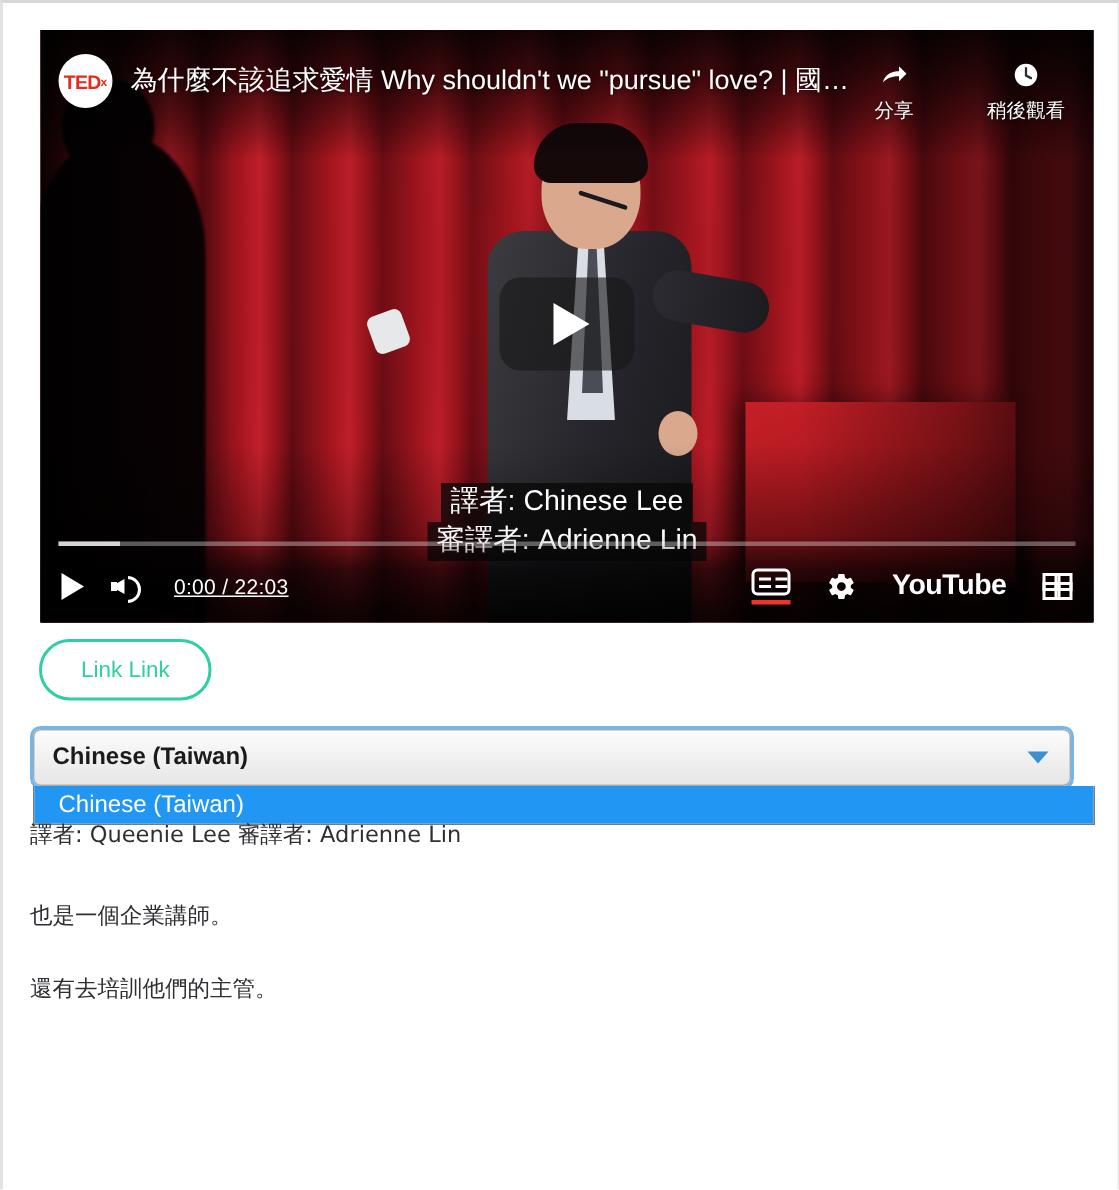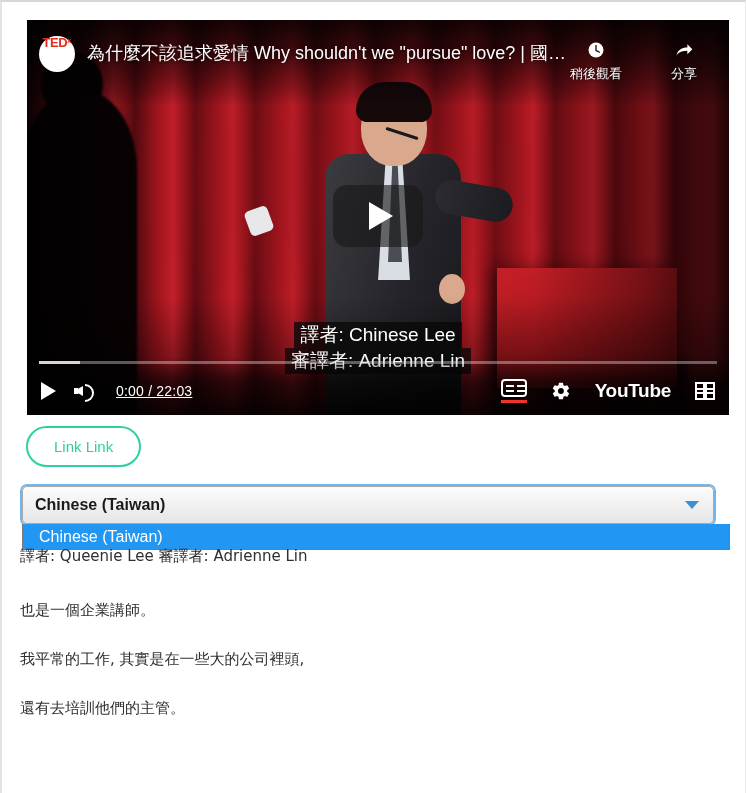--- a/index.html
+++ b/index.html
@@ -173,21 +173,21 @@
     display: flex;
     align-items: flex-start;
     padding: 12px 14px 0 12px;
     box-sizing: border-box;
   }
   .ted-avatar {
     width: 36px; height: 36px;
     border-radius: 50%;
     background: #ffffff;
     display: flex;
-    align-items: flex-start;
+    align-items: center;
     justify-content: center;
     flex: 0 0 auto;
     margin-top: 4px;
   }
   .ted-avatar .ted-text {
     color: #e62b1e;
     font-weight: bold;
     font-size: 13px;
     letter-spacing: -0.5px;
     line-height: 1;
@@ -529,34 +529,34 @@
 
     <div class="player-header">
       <div class="ted-avatar">
         <span class="ted-text">TED</span>
           <span class="ted-x">x</span>
       </div>
       <div class="video-title">為什麼不該追求愛情 Why shouldn't we "pursue" love? | 國…</div>
       <div class="header-actions">
         <div class="hdr-action">
           <span class="glyph">
+            <svg width="22" height="20" viewBox="0 0 24 24" aria-hidden="true">
+              <path d="M3 18c2-7 8-9 13-9V5l6 6-6 6v-4c-5 0-9 1-13 5z" fill="#ffffff"></path>
+            </svg>
+          </span>
+          <span class="lbl">分享</span>
+        </div>
+        <div class="hdr-action">
+          <span class="glyph">
             <svg width="20" height="20" viewBox="0 0 24 24" aria-hidden="true">
               <circle cx="12" cy="12" r="9" fill="#ffffff"></circle>
               <path d="M12 6.5v6l4 2" stroke="#2b2b2b" stroke-width="1.8" fill="none" stroke-linecap="round"></path>
             </svg>
           </span>
           <span class="lbl">稍後觀看</span>
-        </div>
-        <div class="hdr-action">
-          <span class="glyph">
-            <svg width="22" height="20" viewBox="0 0 24 24" aria-hidden="true">
-              <path d="M3 18c2-7 8-9 13-9V5l6 6-6 6v-4c-5 0-9 1-13 5z" fill="#ffffff"></path>
-            </svg>
-          </span>
-          <span class="lbl">分享</span>
         </div>
       </div>
     </div>
 
     <div class="big-play">
       <div class="tri"></div>
     </div>
 
     <div class="captions">
       <div><span class="caption-line">譯者: Chinese Lee</span></div>
@@ -617,17 +617,16 @@
       <span class="select-arrow"></span>
     </div>
     <div class="select-list">
       <div class="select-option">Chinese (Taiwan)</div>
     </div>
   </div>
 
   <div class="transcript">
     <p class="credits">譯者: Queenie Lee 審譯者: Adrienne Lin</p>
     <p>也是一個企業講師。</p>
-    <p>我平常的工作, 其實是在一些大的公司裡頭,</p>
     <p>還有去培訓他們的主管。</p>
   </div>
 
 </div>
 
 </body></html>

